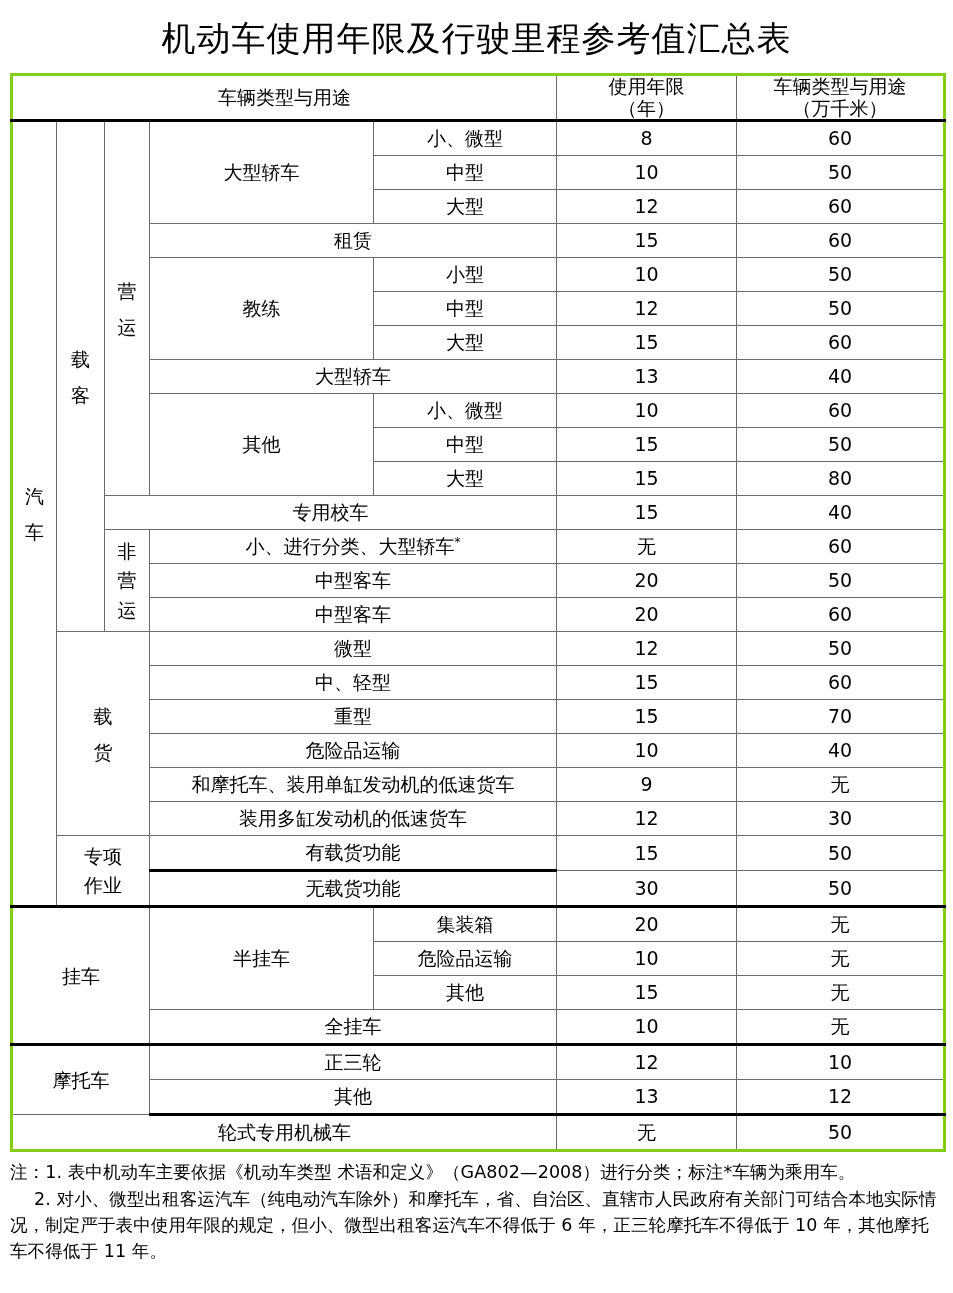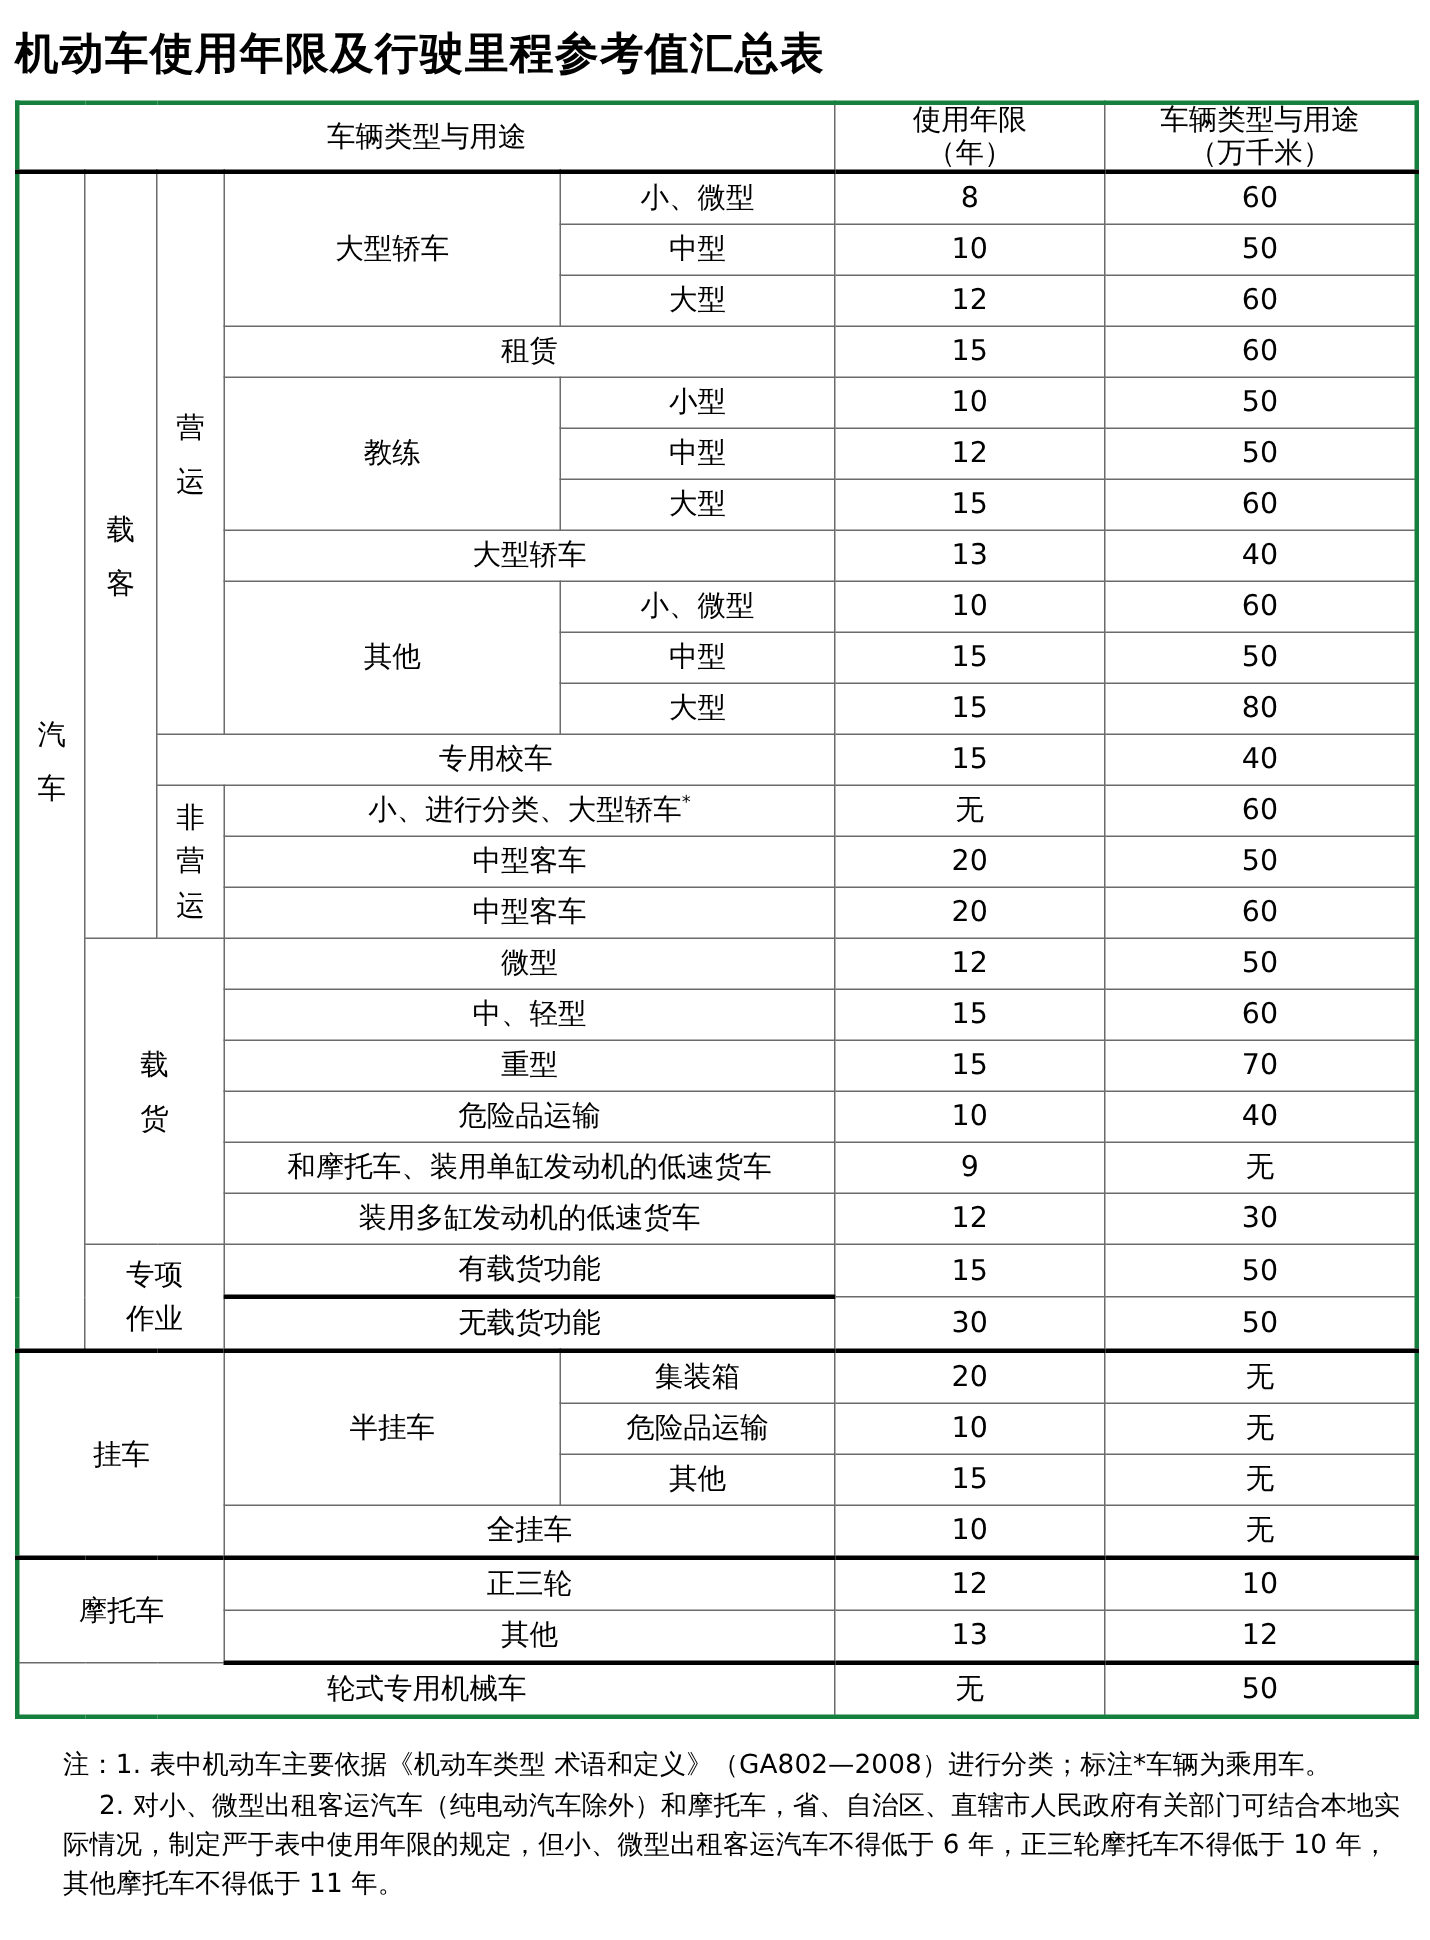--- a/index.html
+++ b/index.html
@@ -9,32 +9,32 @@
     color:#000;
     -webkit-font-smoothing:antialiased;
   }
   .page{
     width:953px;height:1293px;
     box-sizing:border-box;
     padding:0 10px;
     position:relative;
   }
   .title{
-    text-align:left;
-    font-size:29px;
-    font-weight:bold;
+    text-align:center;
+    font-size:34px;
+    font-weight:normal;
     letter-spacing:1px;
     padding:18px 0 14px 0;
     line-height:1.2;
   }
   table.main{
     border-collapse:collapse;
     width:933px;
     table-layout:fixed;
-    border:3px solid #15803d;
+    border:3px solid #84cc16;
   }
   table.main td{
     border:1px solid #6b6b6b;
     text-align:center;
     vertical-align:middle;
     font-size:19px;
     padding:0;
     height:33px;
     line-height:1.15;
     font-weight:500;
@@ -62,24 +62,23 @@
   }
   td.vert2 .vstack{line-height:1.55;}
   .sup{
     font-size:12px;
     vertical-align:super;
     line-height:0;
   }
   .notes{
     font-size:17.5px;
     line-height:1.5;
-    padding-top:18px;
+    padding-top:7px;
     font-weight:500;
     letter-spacing:0.1px;
-    margin-left:32px;
   }
   .notes p{margin:0;}
   .notes .n2{text-indent:24px;}
 </style>
 </head>
 <body>
 
 <div class="page">
 
   <div class="title">机动车使用年限及行驶里程参考值汇总表</div>

